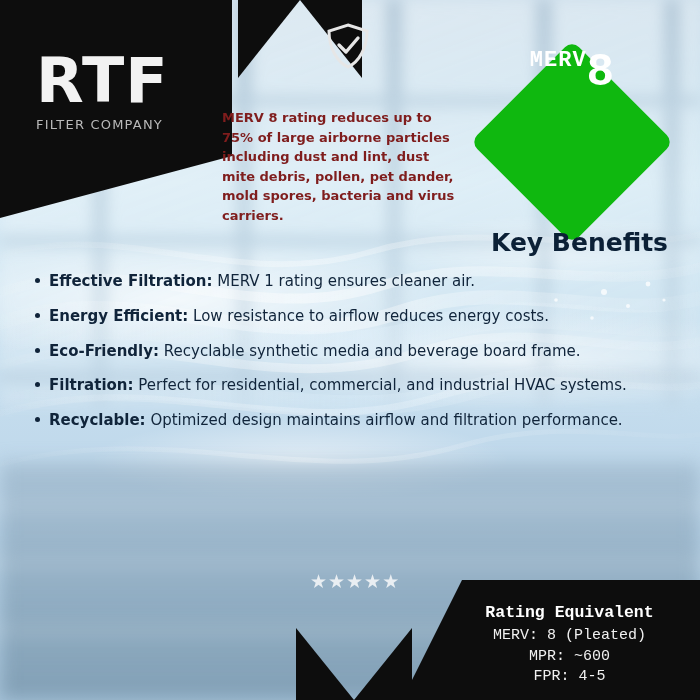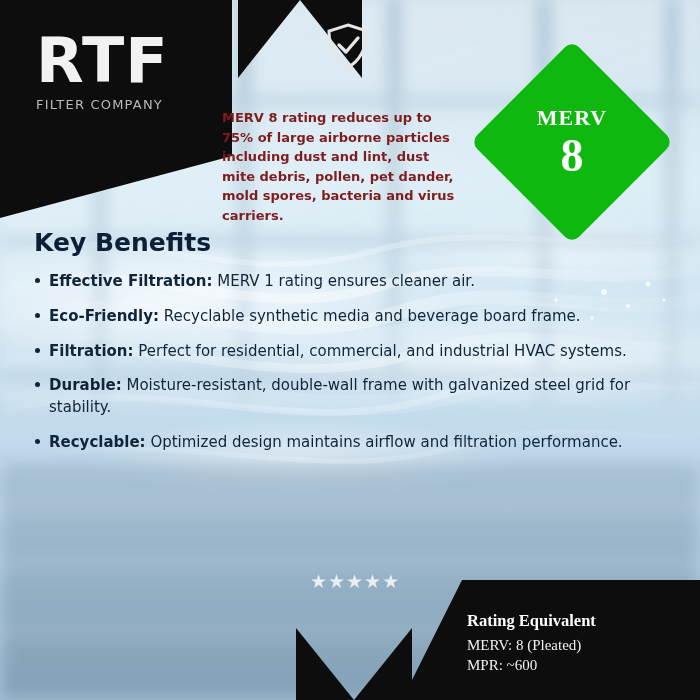--- a/index.html
+++ b/index.html
@@ -94,21 +94,21 @@
   }
   .tri-bottom {
     position: absolute; bottom: 0; left: 296px;
     width: 0; height: 0;
     border-left: 58px solid #0d0d0d;
     border-right: 58px solid #0d0d0d;
     border-top: 72px solid transparent;
   }
   
   .logo {
-    position: absolute; left: 36px; top: 32px;
+    position: absolute; left: 36px; top: 52px;
     color: #fff;
   }
   .logo-main {
     font-family: "DejaVu Sans", sans-serif;
     font-weight: bold;
     font-size: 62px;
     letter-spacing: 1px;
     line-height: 0.95;
     color: #f2f2f2;
   }
@@ -142,38 +142,39 @@
   }
   .merv-diamond {
     position: absolute; left: 22px; top: 22px;
     width: 144px; height: 144px;
     background: #0fb80f;
     transform: rotate(45deg);
     border-radius: 10px;
   }
   .merv-text {
     position: absolute; inset: 0;
-    display: flex; flex-direction: column;
-    align-items: center; justify-content: center;
+    display: flex; flex-direction: row;
+    align-items: flex-start; justify-content: center;
     color: #fff;
-    font-family: Liberation Serif, serif;
+    font-family: Liberation Mono, monospace;
   }
   .merv-label { font-size: 22px; font-weight: bold; letter-spacing: 1px; }
   .merv-num { font-size: 46px; font-weight: bold; line-height: 1; margin-top: 2px; }
   
   .benefits {
     position: absolute; left: 32px; top: 228px;
     width: 636px;
   }
   .benefits h2 {
     margin: 0 0 14px 2px;
     font-family: "DejaVu Sans", sans-serif;
     font-size: 25px;
     font-weight: bold;
     color: #0b2036;
+    text-align: right;
   }
   .b-item {
     position: relative;
     padding-left: 17px;
     margin-bottom: 13px;
     font-family: "DejaVu Sans", sans-serif;
     font-size: 15px;
     line-height: 1.45;
     color: #10243a;
   }
@@ -186,24 +187,24 @@
   
   .stars {
     position: absolute; left: 310px; top: 570px;
     font-size: 19px;
     letter-spacing: 1px;
     color: #e9eef2;
     font-family: "DejaVu Sans", sans-serif;
   }
   
   .rating {
-    position: absolute; right: 28px; bottom: 24px;
-    text-align: left;
+    position: absolute; right: 28px; bottom: 12px;
+    text-align: center;
     color: #fff;
-    font-family: Liberation Serif, serif;
+    font-family: Liberation Mono, monospace;
     width: 205px;
   }
   .rating-title {
     font-size: 16.5px; font-weight: bold; margin-bottom: 4px;
     color: #ffffff;
   }
   .rating-line { font-size: 15px; line-height: 1.38; color: #f0f0f0; }
 </style>
 </head>
 <body>
@@ -292,37 +293,38 @@
 
   <div class="benefits">
     <h2>Key Benefits</h2>
 
     <div class="b-item">
       <span class="dot"></span>
       <b>Effective Filtration:</b><span> MERV 1 rating ensures cleaner air.</span>
     </div>
     <div class="b-item">
       <span class="dot"></span>
+      <b>Energy Efficient:</b><span> Low resistance to airflow reduces energy costs.</span>
+    </div>
+    <div class="b-item">
+      <span class="dot"></span>
       <b>Eco-Friendly:</b><span> Recyclable synthetic media and beverage board frame.</span>
     </div>
     <div class="b-item">
       <span class="dot"></span>
       <b>Filtration:</b><span> Perfect for residential, commercial, and industrial HVAC systems.</span>
-    </div>
-    <div class="b-item">
-      <span class="dot"></span>
-      <b>Durable:</b><span> Moisture-resistant, double-wall frame with galvanized steel grid for stability.</span>
     </div>
     <div class="b-item">
       <span class="dot"></span>
       <b>Recyclable:</b><span> Optimized design maintains airflow and filtration performance.</span>
     </div>
   </div>
 
   <div class="stars">★★★★★</div>
 
   <div class="rating">
     <div class="rating-title">Rating Equivalent</div>
     <div class="rating-line">MERV: 8 (Pleated)</div>
     <div class="rating-line">MPR: ~600</div>
+    <div class="rating-line">FPR: 4-5</div>
   </div>
 
 </div>
 
 </body></html>

